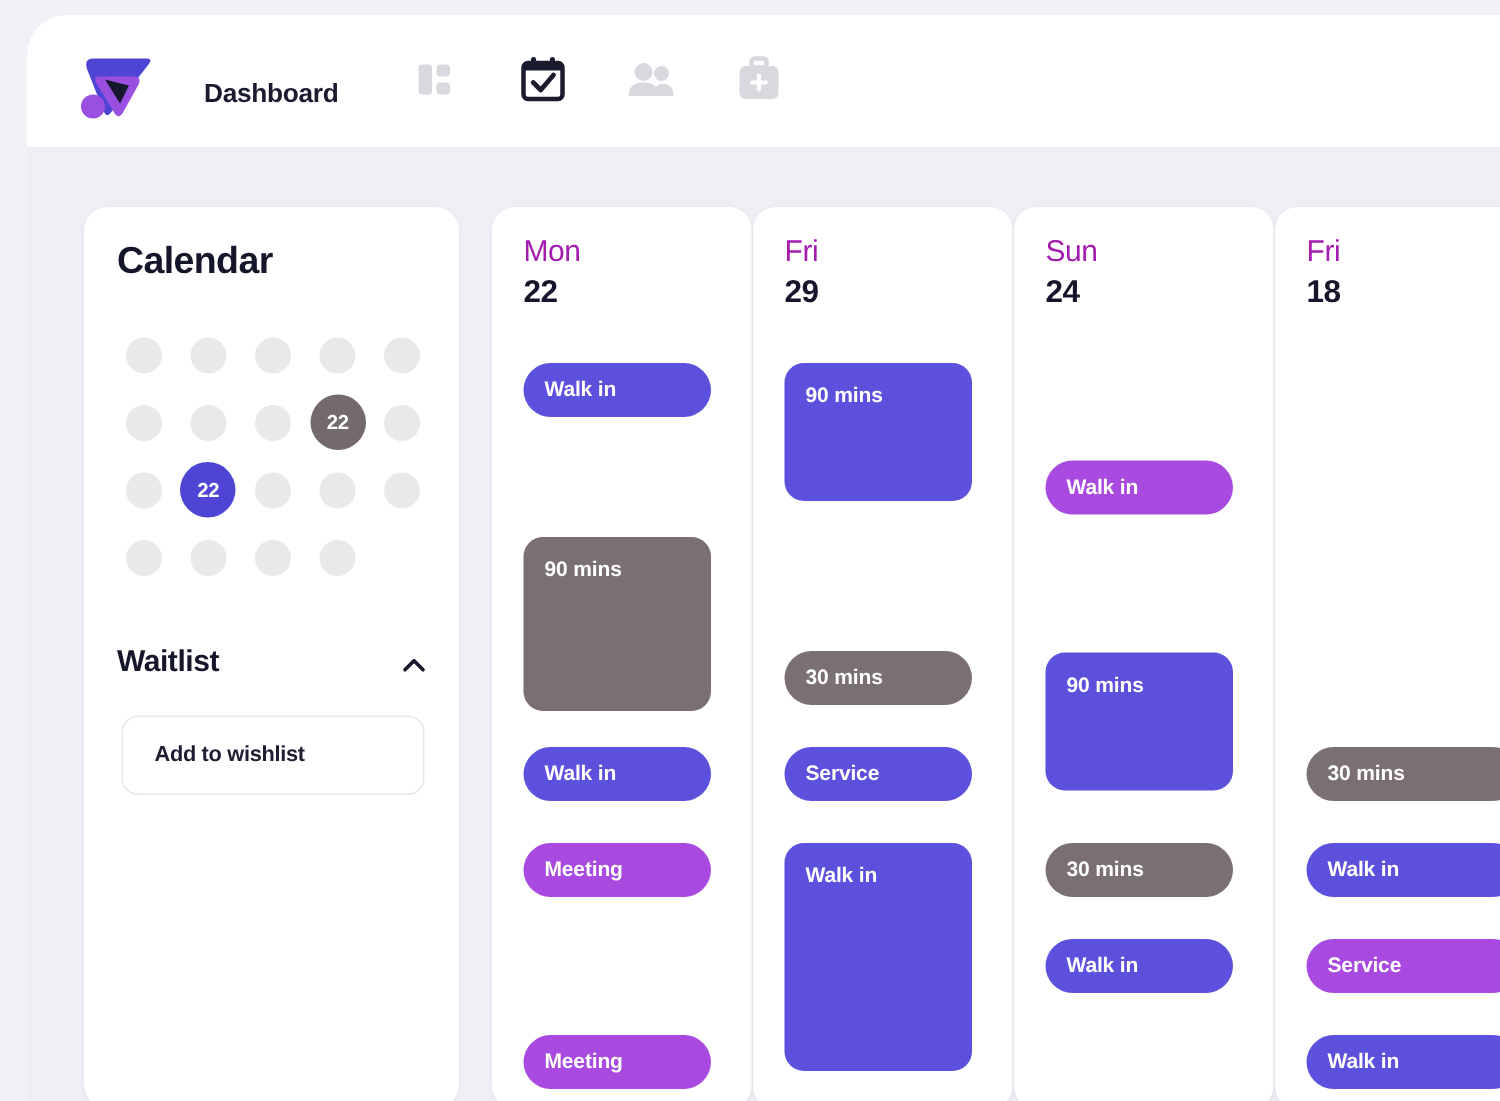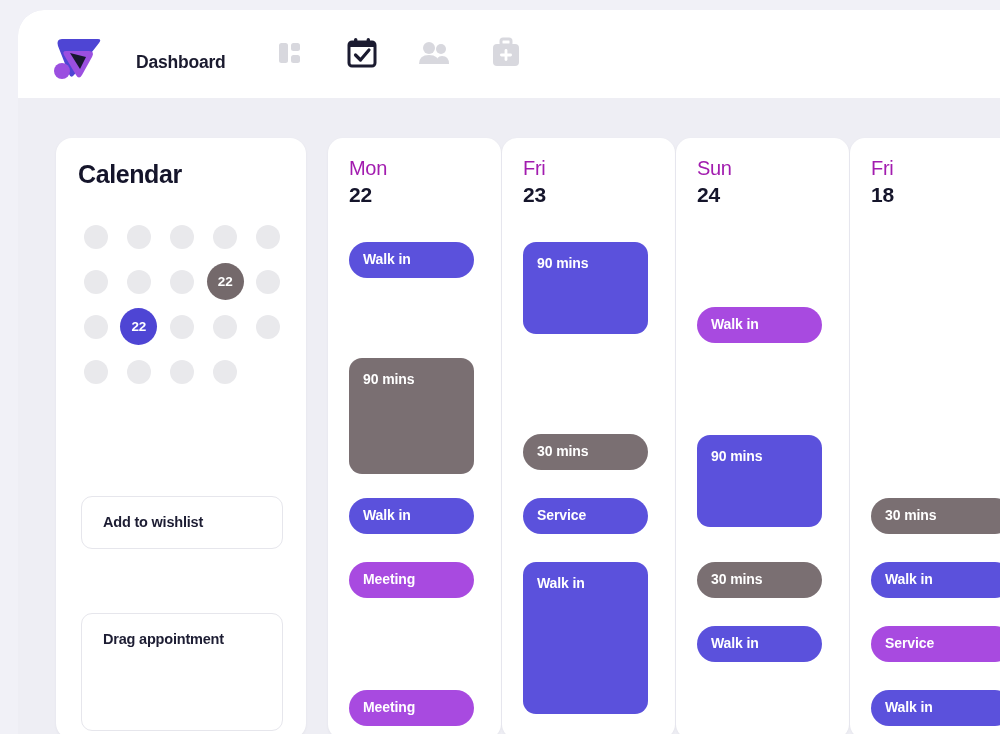--- a/index.html
+++ b/index.html
@@ -383,27 +383,32 @@
               </div>
               <div class="dot-cell">
                 <div class="dot"></div>
               </div>
               <div class="dot-cell">
                 <div class="dot blank"></div>
               </div>
             </div>
           </div>
 
-        <div class="drop-box" style="top:358px;height:53px;">
+        <div class="sec-head" style="top:292px;">
+          <span class="label">Waitlist</span>
+          <span class="chev">
+            <svg width="16" height="11" viewBox="0 0 16 11">
+              <path d="M2 8.5 L8 2.5 L14 8.5" fill="none" stroke="#17172e" stroke-width="2.4" stroke-linecap="round" stroke-linejoin="round"></path>
+            </svg>
+          </span>
+        </div>
+        <div class="drop-box" style="top:339px;height:53px;">
           <span class="ph">Add to wishlist</span>
         </div>
 
-        <div class="drop-box" style="top:475px;height:118px;">
-          <span class="ph">Drag appointment</span>
-        </div>
 
       </div>
 
       <div id="day-columns">
           <div class="daycol" style="left: 310px;">
             <div class="dayname">Mon</div>
             <div class="daynum">22</div>
             <div class="events">
               <div class="evt pill c-indigo" style="top: 92px; height: 36px; background: rgb(91, 81, 220);">
                 <span class="etxt">Walk in</span>
@@ -417,21 +422,21 @@
               <div class="evt pill c-purple" style="top: 412px; height: 36px; background: rgb(168, 74, 224);">
                 <span class="etxt">Meeting</span>
               </div>
               <div class="evt pill c-purple" style="top: 540px; height: 36px; background: rgb(168, 74, 224);">
                 <span class="etxt">Meeting</span>
               </div>
             </div>
           </div>
           <div class="daycol" style="left: 484px;">
             <div class="dayname">Fri</div>
-            <div class="daynum">23</div>
+            <div class="daynum">29</div>
             <div class="events">
               <div class="evt block c-indigo" style="top: 92px; height: 92px; background: rgb(91, 81, 220);">
                 <span class="etxt">90 mins</span>
               </div>
               <div class="evt pill c-grey" style="top: 284px; height: 36px; background: rgb(122, 111, 114);">
                 <span class="etxt">30 mins</span>
               </div>
               <div class="evt pill c-indigo" style="top: 348px; height: 36px; background: rgb(91, 81, 220);">
                 <span class="etxt">Service</span>
               </div>

